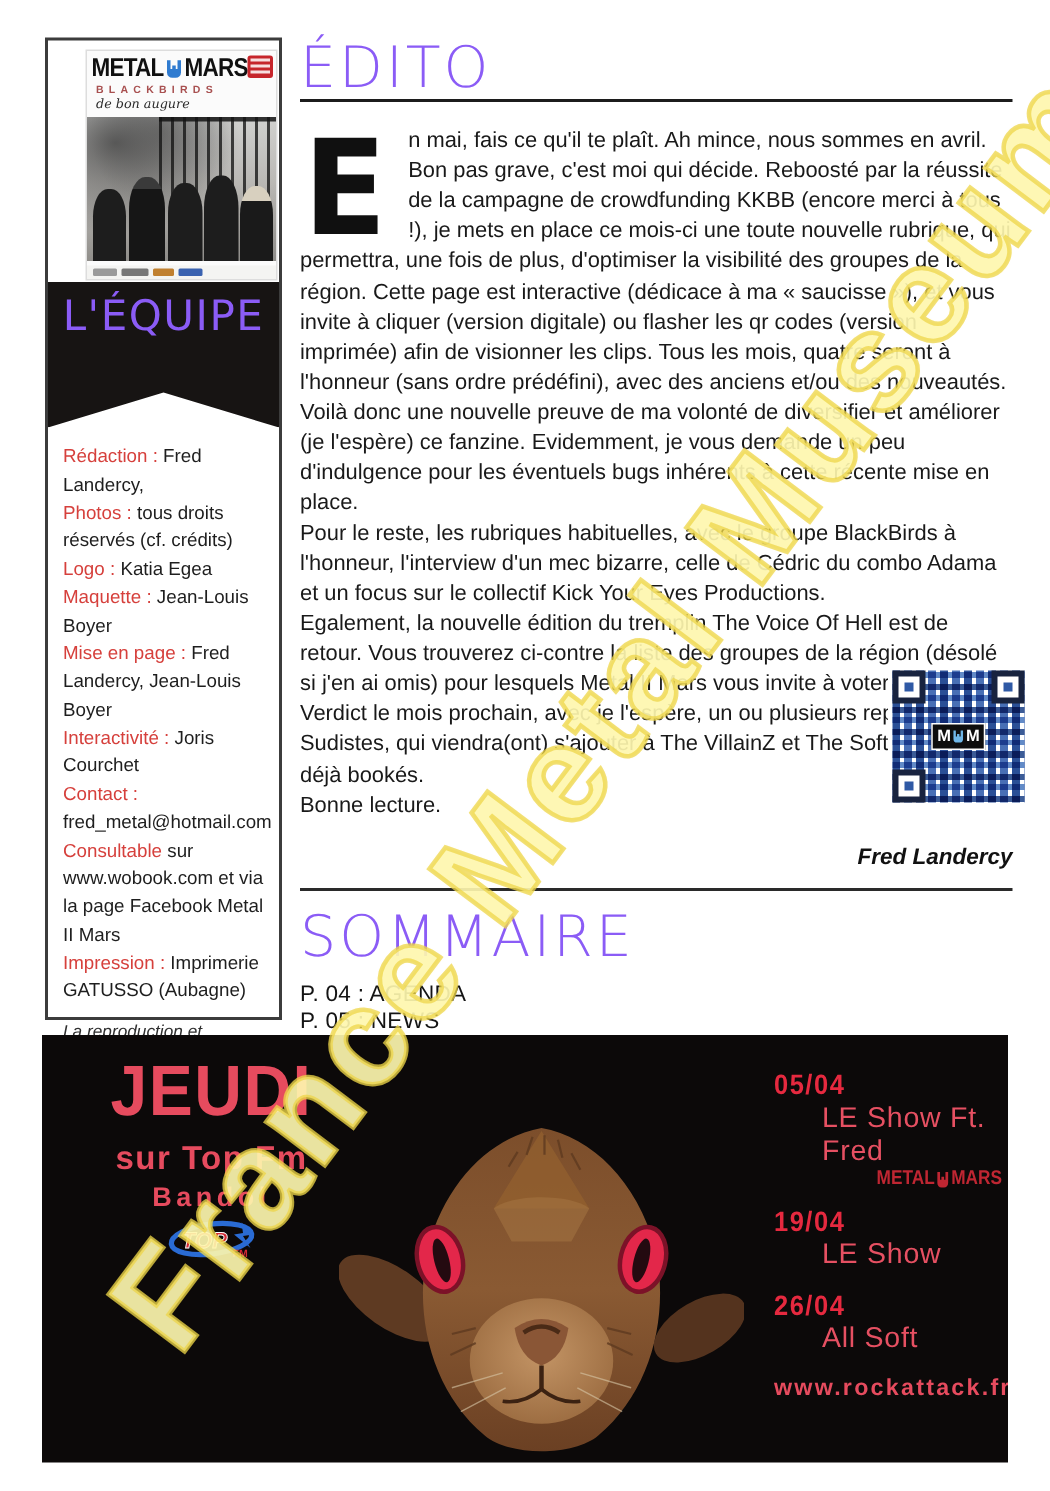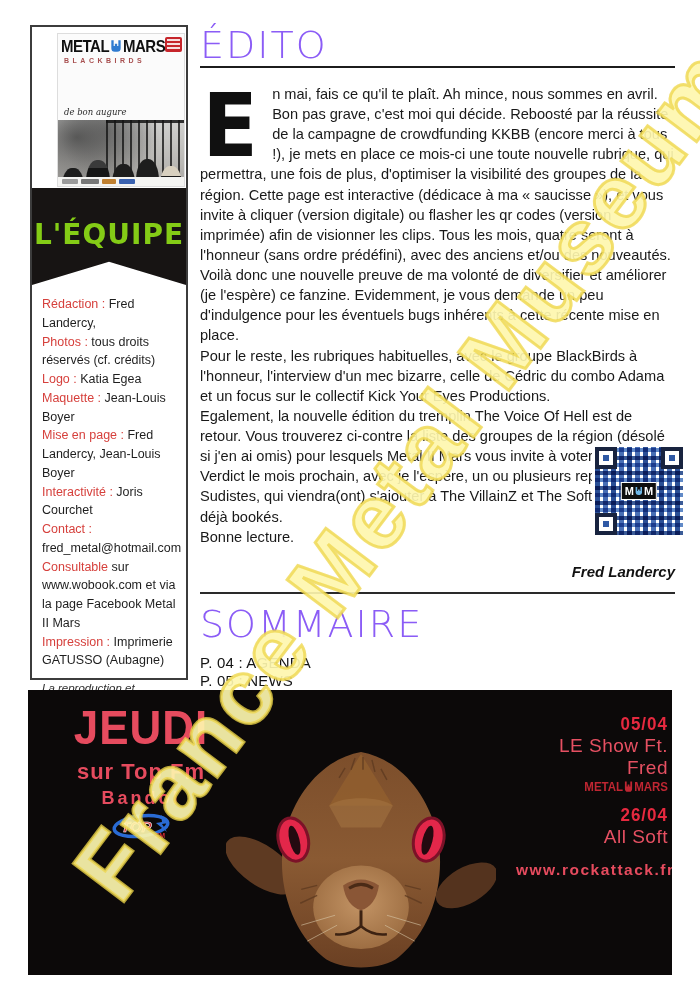--- a/index.html
+++ b/index.html
@@ -20,21 +20,21 @@
 
   
   .sidebar { position:absolute; left:30px; top:25px; width:158px; height:655px; border:2px solid #3c3c3c; background:#fff; }
   .cover { position:absolute; left:26px; top:7px; width:126px; height:152px; background:#fbfbfb; box-shadow:0 0 0 1px #ddd; overflow:hidden; }
   .cover-logo-row { display:flex; align-items:center; justify-content:flex-start; padding:3px 2px 0 3px; height:20px; }
   .cover-logo { font-weight:bold; font-size:15px; letter-spacing:-0.5px; color:#101010; transform:scaleY(1.15); }
   .cover-horns { width:12px; height:14px; margin:0 1px; }
   .cover-badge { position:absolute; right:2px; top:3px; width:17px; height:15px; background:#c6252b; border-radius:2px; }
   .cover-badge i { display:block; height:2px; background:rgba(255,255,255,.85); margin:2px 2px 0 2px; }
   .cover-band { font-size:7px; letter-spacing:3.5px; color:#a85050; padding:3px 0 0 6px; font-weight:bold; }
-  .cover-tagline { font-family:"DejaVu Serif", serif; font-style:italic; font-size:8.5px; color:#2a2a2a; padding:1px 0 2px 6px;margin-top:42px; }
+  .cover-tagline { font-family:"DejaVu Serif", serif; font-style:italic; font-size:8.5px; color:#2a2a2a; padding:1px 0 2px 6px; }
   .cover-photo { position:relative; height:96px; margin-top:1px;
     background:linear-gradient(180deg,#dcdcda 0%,#c2c0bc 45%,#908e8a 100%); }
   .cover-photo .trees { position:absolute; inset:0;
     background:radial-gradient(ellipse at 15% 18%, rgba(55,55,55,.75), transparent 55%),
                radial-gradient(ellipse at 40% 10%, rgba(70,70,70,.5), transparent 45%); }
   .cover-photo .gate { position:absolute; right:0; top:0; width:62%; height:100%;
     background:repeating-linear-gradient(90deg, rgba(22,22,22,.8) 0 2px, rgba(130,130,130,.12) 2px 8px);
     border-top:3px solid rgba(20,20,20,.85); }
   .member { position:absolute; bottom:0; background:#1d1d1d; border-radius:45% 45% 0 0 / 38% 38% 0 0; }
   .m1 { left:4px;  width:22px; height:48px; }
@@ -45,21 +45,21 @@
   .cover-footer { position:absolute; bottom:0; left:0; right:0; height:9px; background:#f4f4f2; display:flex; gap:3px; align-items:center; padding:0 4px; }
   .cover-footer i { display:block; height:5px; border-radius:1px; }
   .chip1 { width:16px; background:#9a9a9a; }
   .chip2 { width:18px; background:#777; }
   .chip3 { width:14px; background:#c08030; }
   .chip4 { width:16px; background:#3a62b0; }
 
   .equipe-banner { position:absolute; left:0; top:161px; width:100%; height:97px; background:#171413;
     clip-path:polygon(0 0, 100% 0, 100% 100%, 50% 76%, 0 100%);
     display:flex; align-items:flex-start; justify-content:center; }
-  .equipe-banner span { color:#84cc16; font-size:28px; font-weight:700; letter-spacing:1px; margin-top:30px; font-family:"DejaVu Sans", sans-serif; }
+  .equipe-banner span { color:#8b5cf6; font-size:28px; font-weight:400; letter-spacing:1px; margin-top:6px; font-family:"DejaVu Sans", sans-serif; }
 
   .credits { position:absolute; left:10px; top:268px; width:138px; font-size:12.5px; line-height:1.5; color:#1e1e1e; }
   .credit-label { color:#d6403c; }
   .legal { margin-top:10px; font-style:italic; font-size:11.5px; line-height:1.45; color:#2e2e2e; }
 
   
   .main { position:absolute; left:200px; top:26px; width:475px; }
   .edito-title, .sommaire-title { font-family:"DejaVu Sans", sans-serif; font-weight:200; font-size:38px; letter-spacing:2px; color:#8b5cf6; }
   .edito-title { border-bottom:2px solid #1c1c1c; padding-bottom:0px; line-height:1.05; }
   .edito-body { margin-top:16px; font-size:14.6px; line-height:1.38; color:#191919; }
@@ -91,21 +91,21 @@
   .rock-line { font-size:27px; font-weight:bold; color:#cd2737; letter-spacing:1px; line-height:0.98; transform:scaleY(1.12); position:relative; }
   .rock-reg { position:absolute; top:-2px; right:-9px; font-size:8px; font-weight:normal; color:#cd2737; }
   .ad-day { margin-top:13px; font-size:44px; font-weight:bold; color:#e64b5e; letter-spacing:1px; transform:scaleY(1.08); }
   .ad-time { margin-top:3px; font-size:27px; font-weight:bold; color:#e64b5e; letter-spacing:2px; }
   .ad-station { margin-top:6px; font-size:22px; font-weight:bold; color:#e64b5e; letter-spacing:1px; }
   .ad-city { margin-top:3px; font-size:18px; font-weight:bold; color:#e64b5e; letter-spacing:3px; }
   .topfm { margin-top:2px; display:inline-block; }
 
   .rabbit { position:absolute; left:198px; top:46px; width:270px; height:239px; }
 
-  .schedule { position:absolute; left:488px; top:24px; width:152px;text-align:right; }
+  .schedule { position:absolute; left:488px; top:24px; width:152px; }
   .sch-date { font-size:17px; font-weight:bold; color:#e6293f; letter-spacing:1px; transform:scaleY(1.1); transform-origin:left; }
   .sch-label { font-size:19px; color:#e65062; letter-spacing:0.5px; margin-top:1px;margin-left:32px; }
   .sch-entry { margin-bottom:13px; }
   .mini-metal { display:flex; justify-content:flex-end; align-items:center; gap:1px; margin-top:1px;
     font-size:11.5px; font-weight:bold; color:#bf2632; letter-spacing:0px; transform:scaleY(1.15); }
   .mini-horns { width:9px; height:11px; }
   .ad-site { margin-top:12px; font-size:15.5px; font-weight:bold; color:#e64b5e; letter-spacing:1.5px; }
 </style>
 </head>
 <body>
@@ -268,20 +268,24 @@
         <div class="sch-label">LE Show Ft. Fred</div>
         <div class="mini-metal">
           <span>METAL</span>
           <svg class="mini-horns" viewBox="0 0 10 12">
             <path d="M1 1h2v5h1V4h2v2h1V1h2v7a3 3 0 0 1-3 3H4a3 3 0 0 1-3-3z" fill="#bf2632"></path>
           </svg>
           <span>MARS</span>
         </div>
       </div>
       <div class="sch-entry">
+        <div class="sch-date">19/04</div>
+        <div class="sch-label">LE Show</div>
+      </div>
+      <div class="sch-entry">
         <div class="sch-date">26/04</div>
         <div class="sch-label">All Soft</div>
       </div>
       <div class="ad-site">www.rockattack.fr</div>
     </div>
   </div>
 
 </div>
 
 </body></html>

